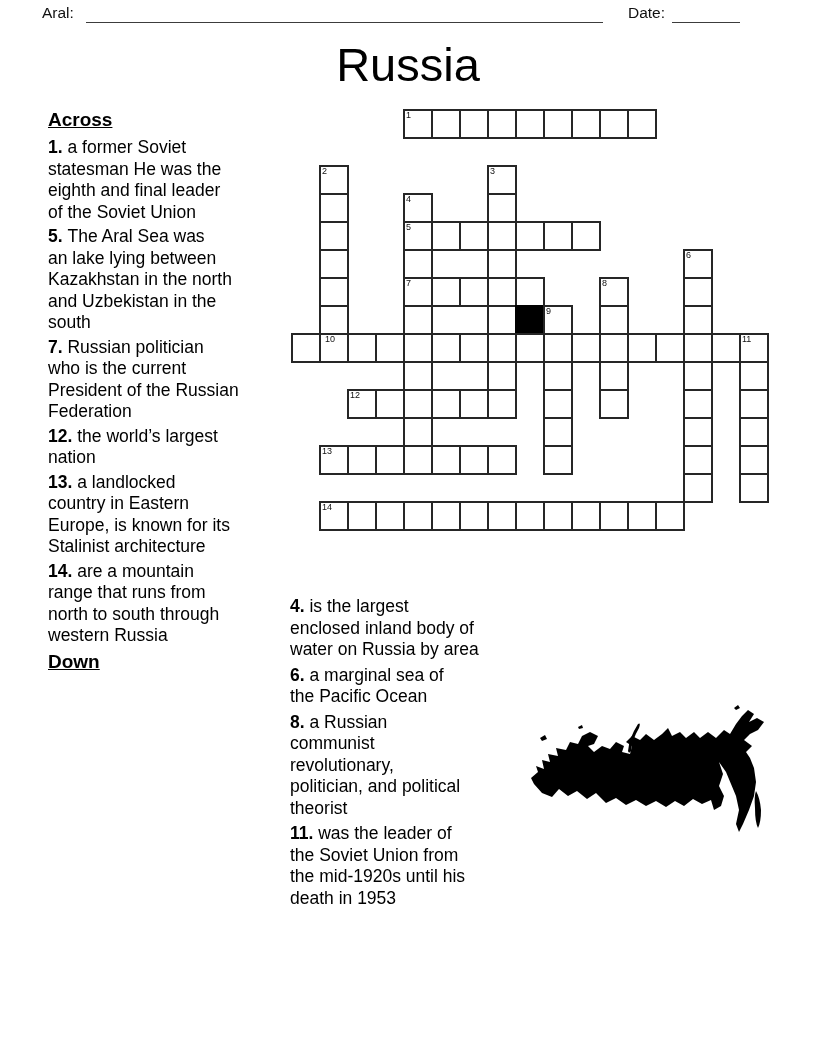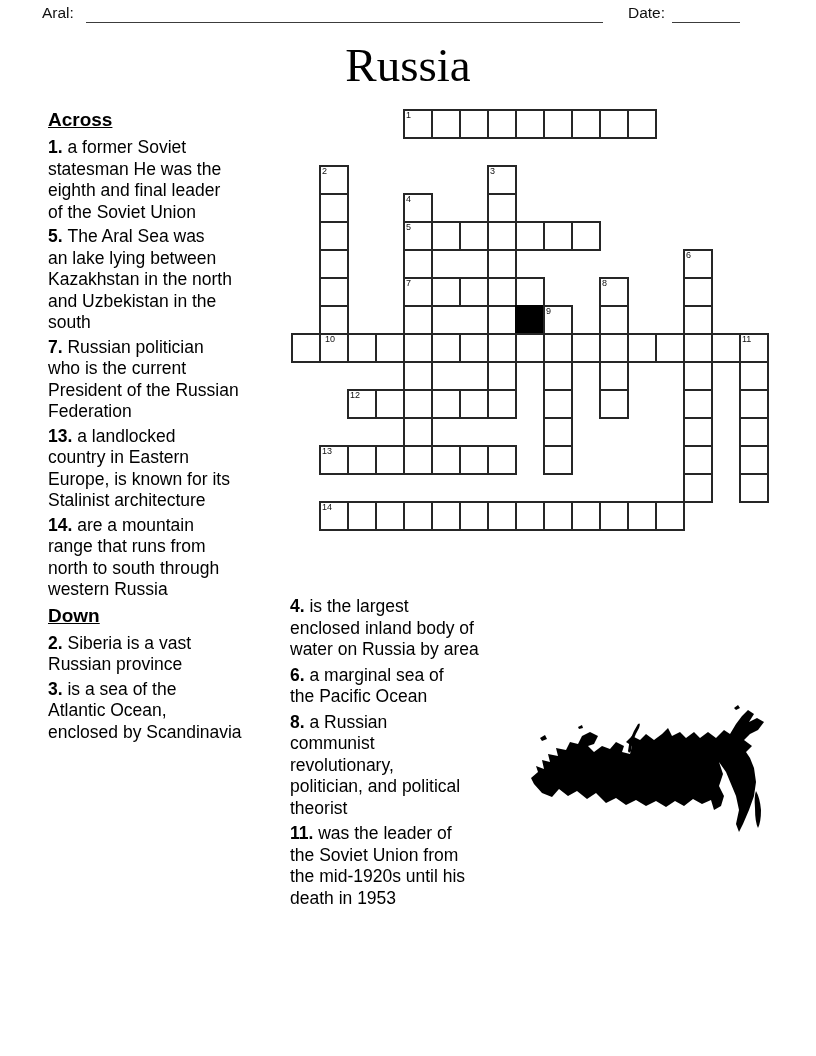--- a/index.html
+++ b/index.html
@@ -9,21 +9,21 @@
   
   .hdr-label{position:absolute;top:4px;font-size:15.5px;color:#111;}
   #name-label{left:42px;}
   #date-label{left:628px;}
   .hdr-line{position:absolute;top:6px;height:16px;border-bottom:1.6px solid #3c3c3c;}
   #name-line{left:86px;width:517px;}
   #date-line{left:672px;width:68px;}
 
   
   #title{position:absolute;left:0;right:0;top:38px;text-align:center;
-         font-size:47px;line-height:54px;font-weight:500;letter-spacing:0px;color:#000;font-family:Liberation Serif, serif;}
+         font-size:47px;line-height:54px;font-weight:500;letter-spacing:0px;color:#000;}
 
   
   .col{position:absolute;}
   #left-col{left:48px;top:108px;width:238px;}
   #mid-col{left:290px;top:596px;width:232px;}
   .section-heading{font-size:19px;font-weight:bold;text-decoration:underline;
                    margin:0 0 6px 0;line-height:23px;}
   #down-heading{margin-top:1px;}
   .clue{margin:0 0 3px 0;font-size:17.5px;line-height:21.5px;}
   #mid-col .clue{margin-bottom:4px;}
@@ -181,37 +181,32 @@
 of the Soviet Union</span></p>
         <p class="clue"><b>5. </b><span class="clue-text">The Aral Sea was
 an lake lying between
 Kazakhstan in the north
 and Uzbekistan in the
 south</span></p>
         <p class="clue"><b>7. </b><span class="clue-text">Russian politician
 who is the current
 President of the Russian
 Federation</span></p>
+        <p class="clue"><b>12. </b><span class="clue-text">the world’s largest
+nation</span></p>
         <p class="clue"><b>13. </b><span class="clue-text">a landlocked
 country in Eastern
 Europe, is known for its
 Stalinist architecture</span></p>
         <p class="clue"><b>14. </b><span class="clue-text">are a mountain
 range that runs from
 north to south through
 western Russia</span></p>
       </div>
     <h2 class="section-heading" id="down-heading">Down</h2>
-    <div id="down-list-a">
-        <p class="clue"><b>2. </b><span class="clue-text">Siberia is a vast
-Russian province</span></p>
-        <p class="clue"><b>3. </b><span class="clue-text">is a sea of the
-Atlantic Ocean,
-enclosed by Scandinavia</span></p>
-      </div>
   </div>
 
   <div class="col" id="mid-col">
     <div id="down-list-b">
         <p class="clue"><b>4. </b><span class="clue-text">is the largest
 enclosed inland body of
 water on Russia by area</span></p>
         <p class="clue"><b>6. </b><span class="clue-text">a marginal sea of
 the Pacific Ocean</span></p>
         <p class="clue"><b>8. </b><span class="clue-text">a Russian

